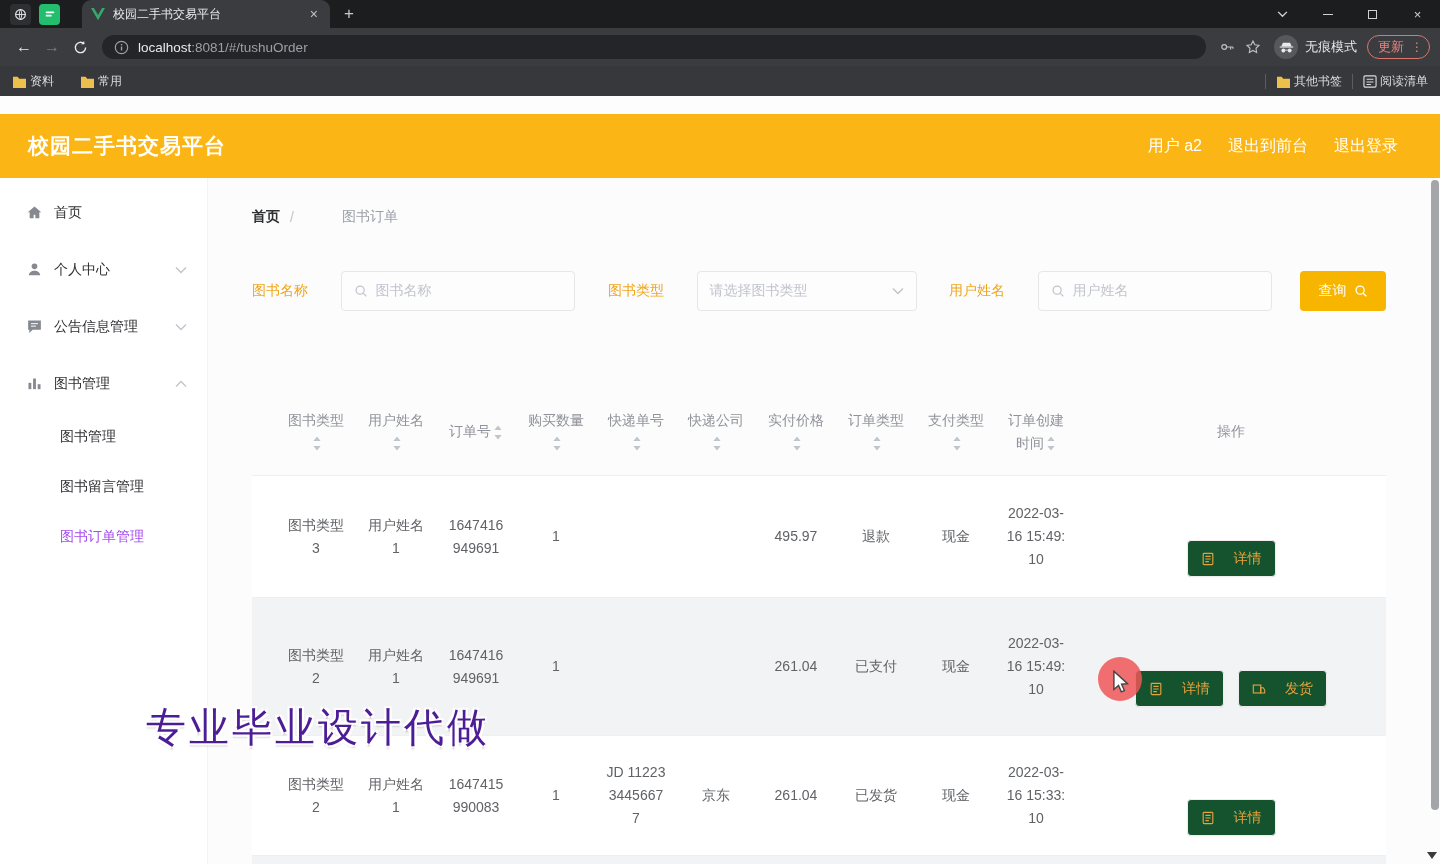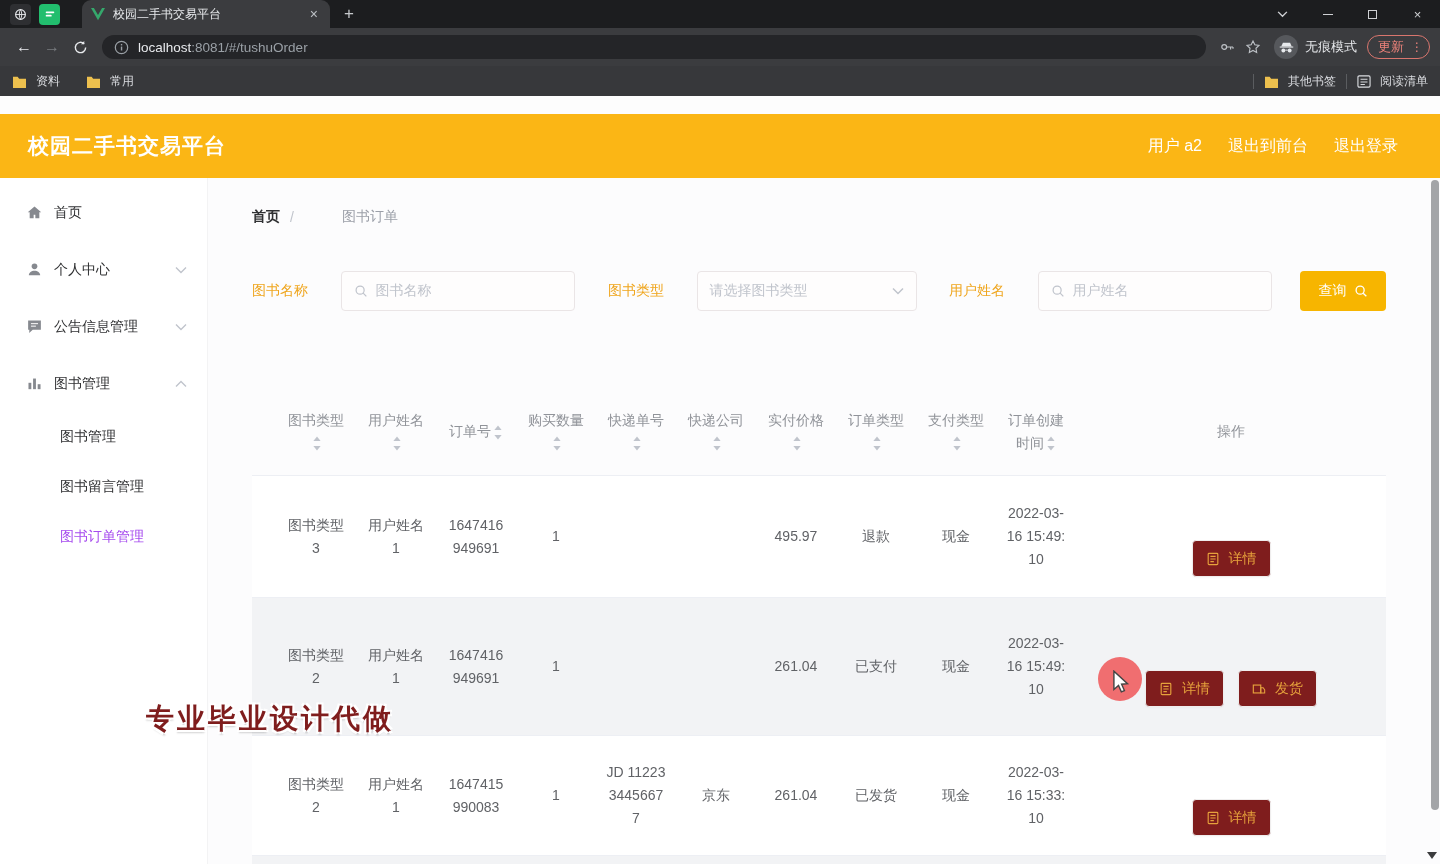--- a/index.html
+++ b/index.html
@@ -28,21 +28,21 @@
   .url-text { font-size:13.5px; margin-left:9px; color:#E8EAED; }
   .url-text .rest { color:#9AA0A6; }
   .tb-ico { width:26px; height:26px; display:flex; align-items:center; justify-content:center; color:#BDC1C6; }
   .incog { display:flex; align-items:center; gap:7px; margin:0 10px 0 8px; }
   .incog-circle { width:24px; height:24px; border-radius:50%; background:#56585C; display:flex; align-items:center; justify-content:center; }
   .incog-label { font-size:13px; color:#E8EAED; }
   .update-chip { height:24px; border:1px solid #D9766E; border-radius:13px; display:flex; align-items:center; padding:0 6px 0 10px; gap:7px; color:#EE837B; font-size:13px; }
   .update-chip .kebab { font-size:12px; letter-spacing:0; color:#EE837B; }
 
   .bookmarksbar { height:30px; background:#37383B; display:flex; align-items:center; padding:0 12px; font-size:12px; color:#DADCE0; }
-  .bm { display:flex; align-items:center; gap:9px; margin-right:26px; }
+  .bm { display:flex; align-items:center; gap:3px; margin-right:26px; }
   .bm-right { margin-left:auto; display:flex; align-items:center; gap:10px; }
   .bm-right .bm { margin-right:0; }
   .vdiv { width:1px; height:15px; background:#5B5D60; }
 
   
   .page { position:relative; height:768px; background:#fff; overflow:hidden; }
   .topgap { height:18px; background:#FDFDFD; }
   .appheader { height:64px; background:#FBB615; display:flex; align-items:center; padding:0 28px; }
   .apptitle { color:#fff; font-size:21px; font-weight:bold; letter-spacing:1px; }
   .appnav { margin-left:auto; display:flex; align-items:center; gap:26px; padding-right:14px; }
@@ -78,24 +78,24 @@
   .hcell { text-align:center; font-size:14px; line-height:23px; padding:0 10px; }
   .hcell .scaret { display:inline-block; vertical-align:middle; margin-left:2px; }
   .trow { align-items:center; border-bottom:1px solid #EDEFF4; background:#fff; }
   .trow.striped, .trow-stub { background:#F2F3F5; }
   .trow:nth-of-type(1) { min-height:122px; }
   .trow:nth-of-type(2) { min-height:138px; }
   .trow:nth-of-type(3) { min-height:120px; }
   .trow-stub { height:20px; }
   .tcell { text-align:center; font-size:14px; color:#606266; line-height:23px; padding:6px 10px; word-break:break-all; }
   .acell { display:flex; justify-content:center; gap:14px; padding:0 6px; }
-  .btn-plain { height:37px; background:#7f1d1d; border:1px solid #EFEDED; border-radius:4px; color:#E6A23C; font-size:14px; display:flex; align-items:center; gap:9px; padding:0 13px; box-shadow:0 1px 2px rgba(0,0,0,0.03);margin-top:44px; }
+  .btn-plain { height:37px; background:#14532d; border:1px solid #EFEDED; border-radius:4px; color:#E6A23C; font-size:14px; display:flex; align-items:center; gap:19px; padding:0 13px; box-shadow:0 1px 2px rgba(0,0,0,0.03);margin-top:44px; }
 
   
-  .watermark { position:absolute; left:146px; top:604px; font-size:28px; font-weight:700; color:#7f1d1d; letter-spacing:3px; white-space:nowrap; z-index:30;
+  .watermark { position:absolute; left:146px; top:604px; font-size:40px; font-weight:400; color:#4c1d95; letter-spacing:3px; white-space:nowrap; z-index:30;
     text-shadow:-2px -2px 0 #fff, 2px -2px 0 #fff, -2px 2px 0 #fff, 2px 2px 0 #fff, 0 3px 2px rgba(0,0,0,0.18); }
   .cursor-spot { position:absolute; left:1098px; top:561px; width:44px; height:44px; border-radius:50%; background:rgba(240,86,88,0.85); z-index:40; }
   .cursor-arrow { position:absolute; left:1110px; top:574px; z-index:41; }
   .scroll-thumb { position:absolute; right:1px; top:84px; width:8px; height:630px; background:#A3A5A8; border-radius:4px; z-index:50; }
   .scroll-arrow { position:absolute; right:3px; top:756px; width:0; height:0; border-left:5px solid transparent; border-right:5px solid transparent; border-top:7px solid #3A3B3D; z-index:50; }
 </style>
 </head>
 <body>
 
 <div class="tabstrip">

